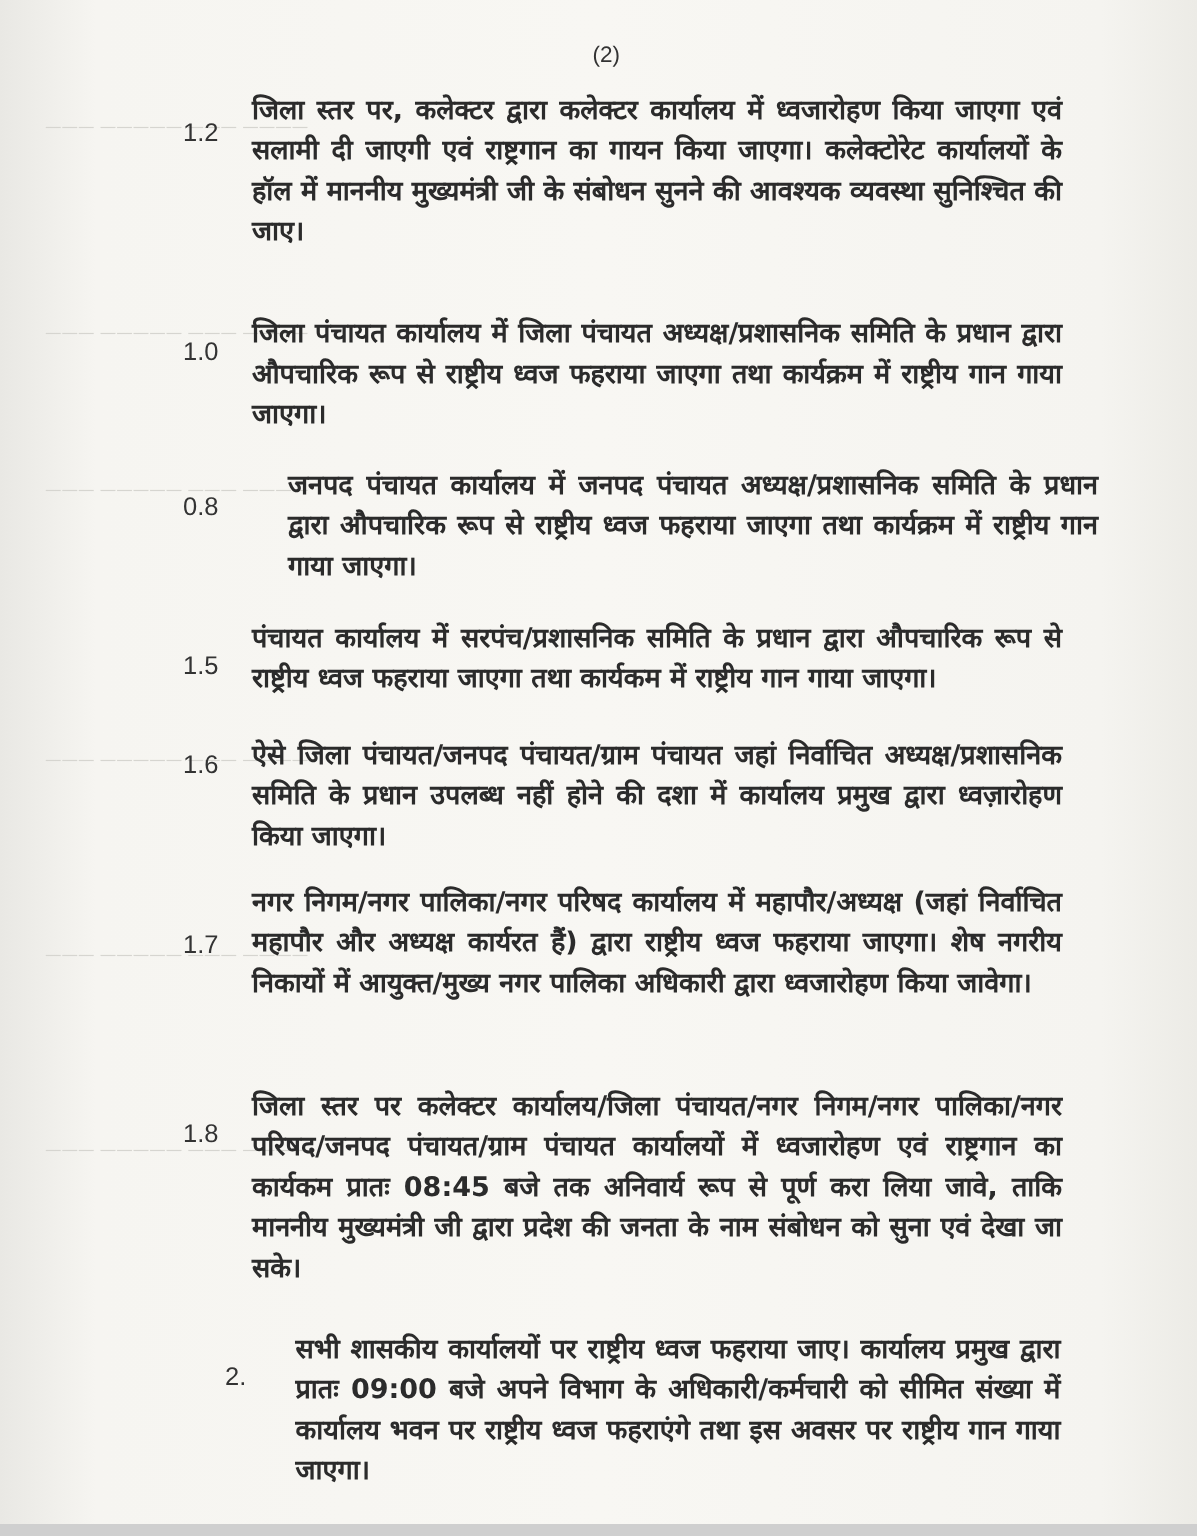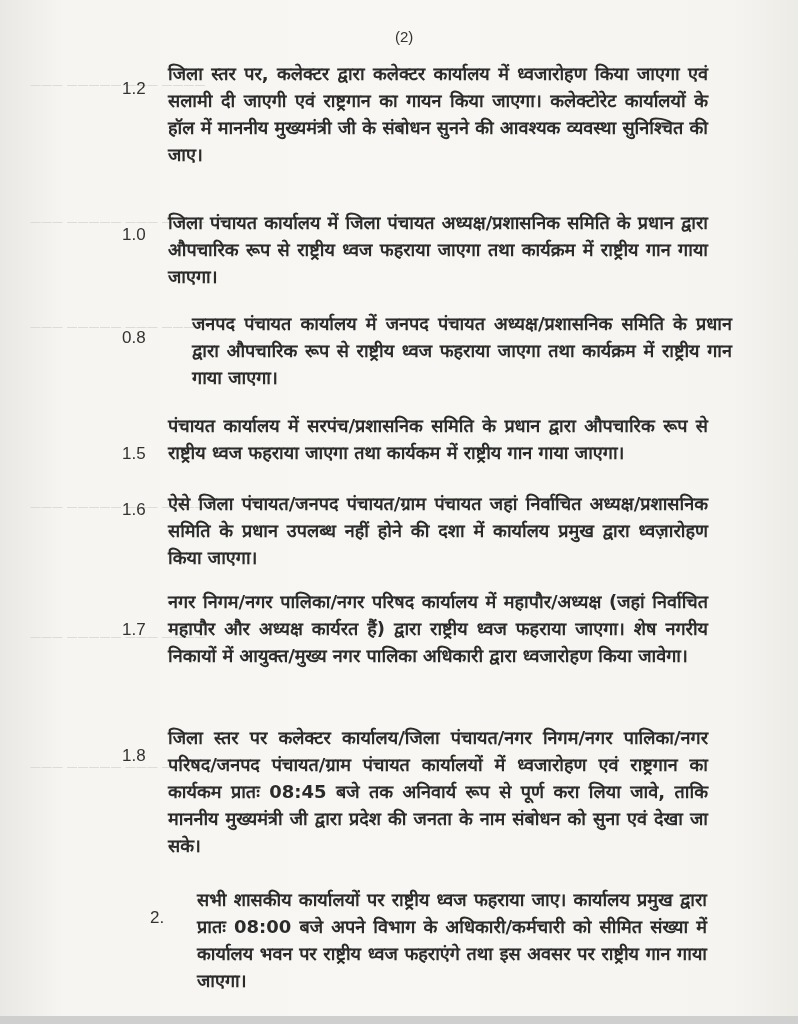--- a/index.html
+++ b/index.html
@@ -61,37 +61,37 @@
     <span class="num" style="top:10px;">1.0</span>
     <div class="text" style="top:-6px;">जिला पंचायत कार्यालय में जिला पंचायत अध्यक्ष/प्रशासनिक समिति के प्रधान द्वारा औपचारिक रूप से राष्ट्रीय ध्वज फहराया जाएगा तथा कार्यक्रम में राष्ट्रीय गान गाया जाएगा।</div>
   </div>
 
   <div class="para" style="top:318px;">
     <span class="num" style="top:10px;">0.8</span>
     <div class="text" style="top:-8px;margin-left:24px;">जनपद पंचायत कार्यालय में जनपद पंचायत अध्यक्ष/प्रशासनिक समिति के प्रधान द्वारा औपचारिक रूप से राष्ट्रीय ध्वज फहराया जाएगा तथा कार्यक्रम में राष्ट्रीय गान गाया जाएगा।</div>
   </div>
 
   <div class="para" style="top:420px;">
-    <span class="num" style="top:24px;">1.5</span>
+    <span class="num" style="top:14px;">1.5</span>
     <div class="text" style="top:-8px;">पंचायत कार्यालय में सरपंच/प्रशासनिक समिति के प्रधान द्वारा औपचारिक रूप से राष्ट्रीय ध्वज फहराया जाएगा तथा कार्यकम में राष्ट्रीय गान गाया जाएगा।</div>
   </div>
 
   <div class="para" style="top:500px;">
     <span class="num" style="top:0;">1.6</span>
     <div class="text" style="top:-10px;">ऐसे जिला पंचायत/जनपद पंचायत/ग्राम पंचायत जहां निर्वाचित अध्यक्ष/प्रशासनिक समिति के प्रधान उपलब्ध नहीं होने की दशा में कार्यालय प्रमुख द्वारा ध्वज़ारोहण किया जाएगा।</div>
   </div>
 
   <div class="para" style="top:600px;">
     <span class="num" style="top:8px;margin-top:12px;">1.7</span>
     <div class="text" style="top:-12px;">नगर निगम/नगर पालिका/नगर परिषद कार्यालय में महापौर/अध्यक्ष (जहां निर्वाचित महापौर और अध्यक्ष कार्यरत हैं) द्वारा राष्ट्रीय ध्वज फहराया जाएगा। शेष नगरीय निकायों में आयुक्त/मुख्य नगर पालिका अधिकारी द्वारा ध्वजारोहण किया जावेगा।</div>
   </div>
 
   <div class="para" style="top:738px;">
     <span class="num" style="top:8px;">1.8</span>
     <div class="text" style="top:-14px;">जिला स्तर पर कलेक्टर कार्यालय/जिला पंचायत/नगर निगम/नगर पालिका/नगर परिषद/जनपद पंचायत/ग्राम पंचायत कार्यालयों में ध्वजारोहण एवं राष्ट्रगान का कार्यकम प्रातः 08:45 बजे तक अनिवार्य रूप से पूर्ण करा लिया जावे, ताकि माननीय मुख्यमंत्री जी द्वारा प्रदेश की जनता के नाम संबोधन को सुना एवं देखा जा सके।</div>
   </div>
 
   <div class="para p2" style="top:900px;">
     <span class="num" style="top:8px;left:28px;">2.</span>
-    <div class="text" style="top:-14px;">सभी शासकीय कार्यालयों पर राष्ट्रीय ध्वज फहराया जाए। कार्यालय प्रमुख द्वारा प्रातः 08:00 बजे अपने विभाग के अधिकारी/कर्मचारी को सीमित संख्या में कार्यालय भवन पर राष्ट्रीय ध्वज फहराएंगे तथा इस अवसर पर राष्ट्रीय गान गाया जाएगा।</div>
+    <div class="text" style="top:-14px;">सभी शासकीय कार्यालयों पर राष्ट्रीय ध्वज फहराया जाए। कार्यालय प्रमुख द्वारा प्रातः 09:00 बजे अपने विभाग के अधिकारी/कर्मचारी को सीमित संख्या में कार्यालय भवन पर राष्ट्रीय ध्वज फहराएंगे तथा इस अवसर पर राष्ट्रीय गान गाया जाएगा।</div>
   </div>
 </div>
 <div class="bottom-edge"></div>
 
 </body></html>

